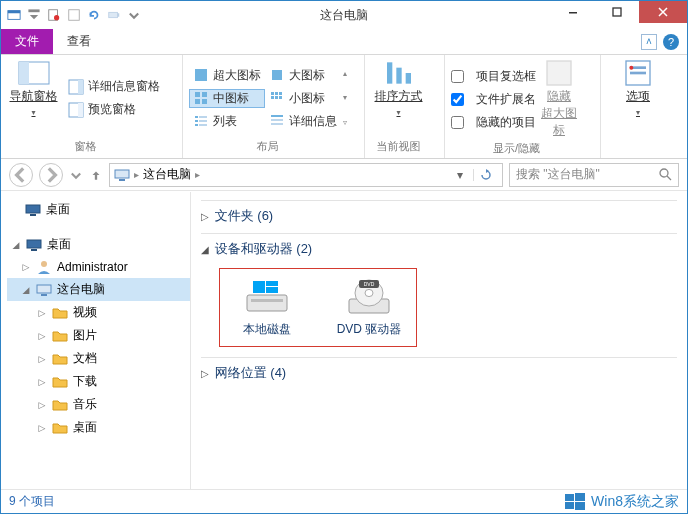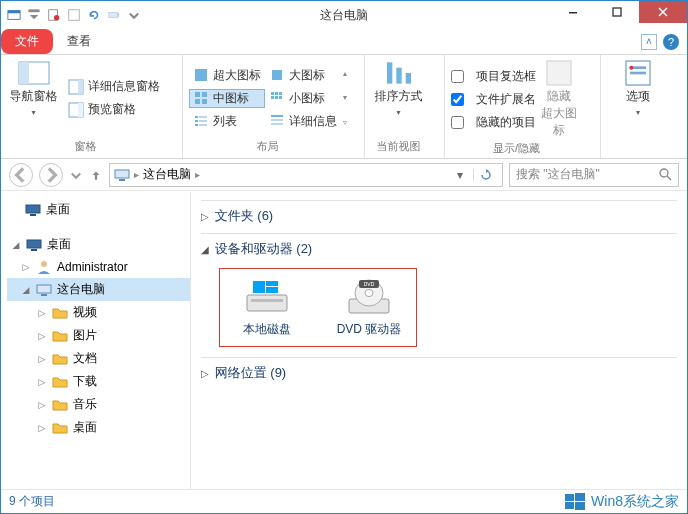--- a/index.html
+++ b/index.html
@@ -13,31 +13,31 @@
   .qat-icon svg { width:14px; height:14px; }
   .title-text { position:absolute; left:0; right:0; text-align:center; font-size:12px; color:#333; pointer-events:none; }
   .win-controls { position:absolute; right:0; top:0; display:flex; height:22px; }
   .win-btn { width:44px; display:flex; align-items:center; justify-content:center; background:#fff; color:#333; }
   .win-btn.close { background:#c75050; color:#fff; width:48px; }
   .win-btn svg { width:10px; height:10px; }
 
   
   .tabs-row { height:26px; display:flex; align-items:stretch; background:#fff; border-bottom:1px solid #d8d8d8; }
   .tab { padding:0 14px; display:flex; align-items:center; font-size:12px; color:#333; }
-  .tab.file { background:#ef4444; color:#fff;border-radius:8px; }
+  .tab.file { background:#a21caf; color:#fff; }
   .help-area { margin-left:auto; display:flex; align-items:center; gap:6px; padding-right:8px; color:#2e83c5; }
   .help-area .caret { width:16px; height:16px; border:1px solid #9dbbd9; display:flex; align-items:center; justify-content:center; font-size:10px; color:#2e83c5; }
   .help-q { width:16px; height:16px; border-radius:50%; background:#2e83c5; color:#fff; display:flex; align-items:center; justify-content:center; font-size:11px; }
 
   
   .ribbon { height:104px; background:#fff; border-bottom:1px solid #d4d4d4; display:flex; }
   .rgroup { border-right:1px solid #e2e2e2; display:flex; flex-direction:column; padding:4px 18px 0 6px; }
   .rgroup-body { flex:1; display:flex; }
   .rgroup-label { text-align:center; font-size:11px; color:#7a7a7a; padding:2px 0 4px 0; }
-  .big-btn { display:flex; flex-direction:column; align-items:center; justify-content:flex-start; width:56px; padding-top:2px; gap:3px; font-size:12px; color:#333; }
+  .big-btn { display:flex; flex-direction:column; align-items:center; justify-content:flex-start; width:56px; padding-top:2px; gap:3px; font-size:12px; color:#333;text-decoration:underline; }
   .big-btn .ico { width:32px; height:24px; display:flex; align-items:center; justify-content:center; }
   .small-list { display:flex; flex-direction:column; gap:4px; justify-content:center; }
   .small-item { display:flex; align-items:center; gap:4px; font-size:12px; color:#333; padding:1px 4px; white-space:nowrap; }
   .small-item.selected { background:#cce4f7; border:1px solid #7fb7e5; padding:0 3px; }
   .small-item .ico { width:16px; height:16px; display:flex; align-items:center; justify-content:center; }
   .chk-row { display:flex; align-items:center; gap:12px; font-size:12px; color:#333; padding:1px 0; white-space:nowrap; }
   .chk-row input { margin:0; width:13px; height:13px; }
 
   
   .navbar { height:32px; border-bottom:1px solid #e5e5e5; display:flex; align-items:center; gap:6px; padding:0 8px; }
@@ -519,21 +519,21 @@
               <text x="24" y="9" text-anchor="middle" font-size="5" fill="#fff" font-family="sans-serif">DVD</text>
             </svg>
         </span>
         <span>DVD 驱动器</span>
       </div>
     </div>
 
     <div class="section-sep"></div>
     <div class="section-head">
       <span class="tri">▷</span>
-      <span>网络位置 (9)</span>
+      <span>网络位置 (4)</span>
     </div>
   </div>
 </div>
 
 <div class="status">
   <span>9 个项目</span>
   <div class="brand">
     <span>
       <svg width="20" height="20" viewBox="0 0 20 20">
           <rect x="0" y="2" width="9" height="7" fill="#2e83c5"></rect>

